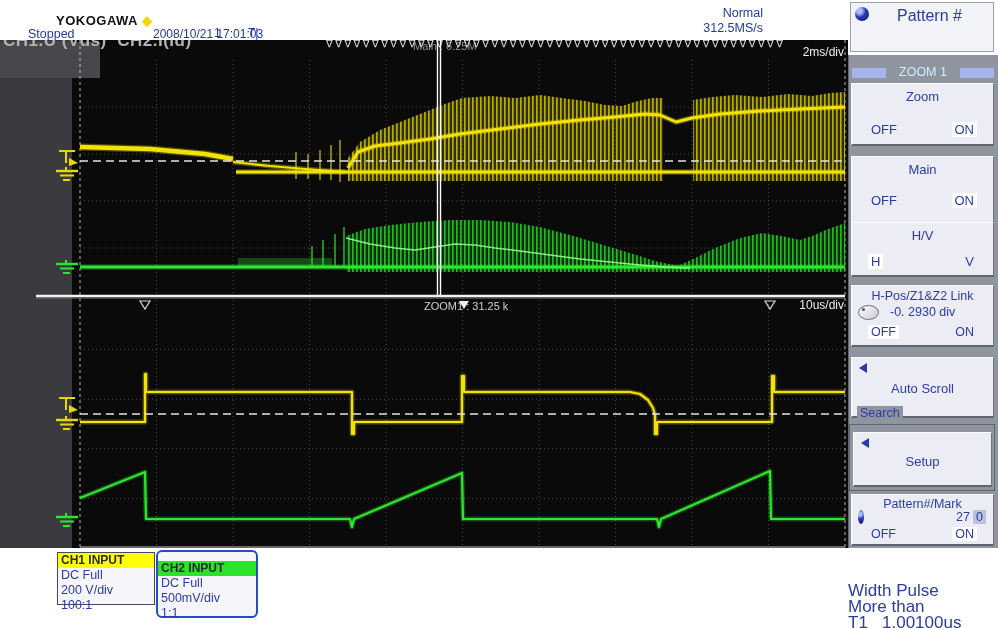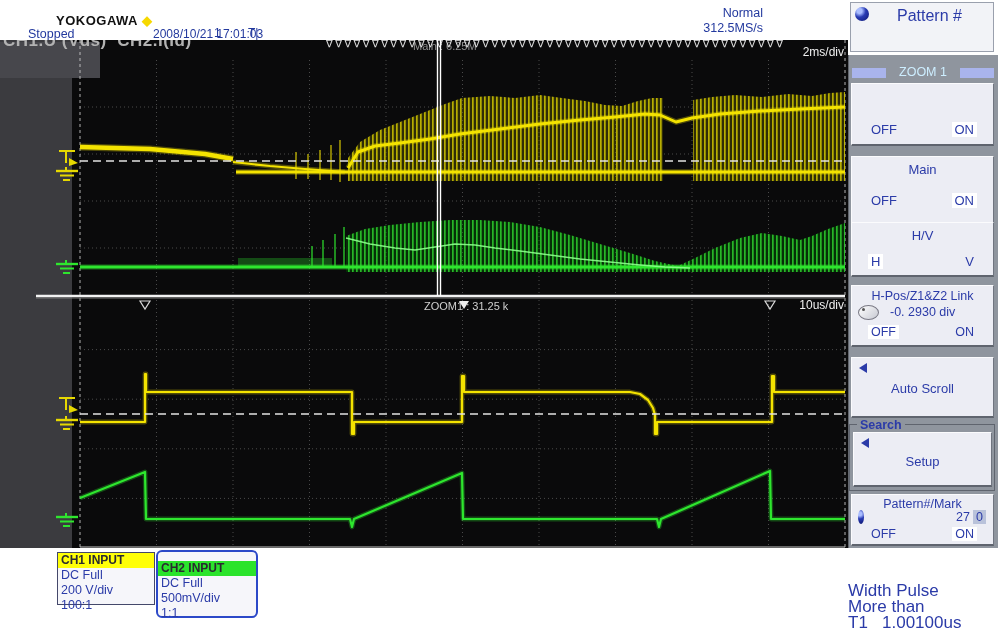--- a/index.html
+++ b/index.html
@@ -50,21 +50,21 @@
   .patternbox{left:850px;top:2px;width:144px;height:50px;background:#f2f3f7;
               border:1px solid #9aa0ad;box-sizing:border-box;color:#2b3ba8;}
   .patinput{position:absolute;left:6px;top:22px;width:130px;height:20px;background:#fff;
             border-top:1px solid #5f646e;border-left:1px solid #5f646e;
             border-bottom:1px solid #e4e6ee;border-right:1px solid #e4e6ee;
             text-align:center;font-size:13.5px;line-height:20px;box-sizing:border-box;}
   .zoomtitle{left:848px;top:65px;width:150px;height:16px;text-align:center;
              color:#cdeeff;font-size:12.5px;line-height:15px;}
   .zoombar{position:absolute;top:3px;width:34px;height:10px;background:#a9b4ec;}
   .srchgrp{left:849px;top:424px;width:146px;height:67px;border:1px solid #5f646e;box-sizing:border-box;}
-  .srchlabel{left:857px;top:418px;font-size:12.5px;color:#2b3ba8;background:#8f959e;padding:0 3px;font-weight:bold;}
+  .srchlabel{left:857px;top:406px;font-size:12.5px;color:#2b3ba8;background:#8f959e;padding:0 3px;}
 
   
   .chbox{background:#f6f6fa;border:1px solid #44486a;font-size:12.5px;color:#2b3ba8;box-sizing:border-box;}
   .chbox .chhdr{height:15px;font-size:12px;font-weight:bold;color:#2a2a30;padding-left:3px;line-height:15px;}
   .chbox .chline{padding-left:3px;line-height:15px;}
   .ch1box{left:57px;top:552px;width:98px;height:53px;}
   .ch1box .chhdr{background:#ffff08;}
   .ch2box{left:156px;top:550px;width:102px;height:68px;border:2px solid #2c49c8;border-radius:6px;}
   .ch2box .chhdr{background:#2be32b;margin-top:9px;}
   .srchinfo{left:848px;top:583px;font-size:17px;color:#2b3ba8;line-height:16px;white-space:pre;}
@@ -193,20 +193,21 @@
     <span class="abs" style="left:22px;top:4px;margin-left:24px;">Pattern #</span>
   </div>
 
   <div class="abs zoomtitle">
     <span class="zoombar" style="left:4px;"></span>
     <span>ZOOM 1</span>
     <span class="zoombar" style="right:4px;"></span>
   </div>
 
   <div class="abs panel" style="top:83px;height:63px;">
+    <div class="title">Zoom</div>
     <div class="row" style="top:38px;">
       <span>OFF</span>
       <span class="sel">ON</span>
     </div>
   </div>
 
   <div class="abs panel" style="top:156px;height:68px;">
     <div class="title">Main</div>
     <div class="row" style="top:36px;">
       <span>OFF</span>

